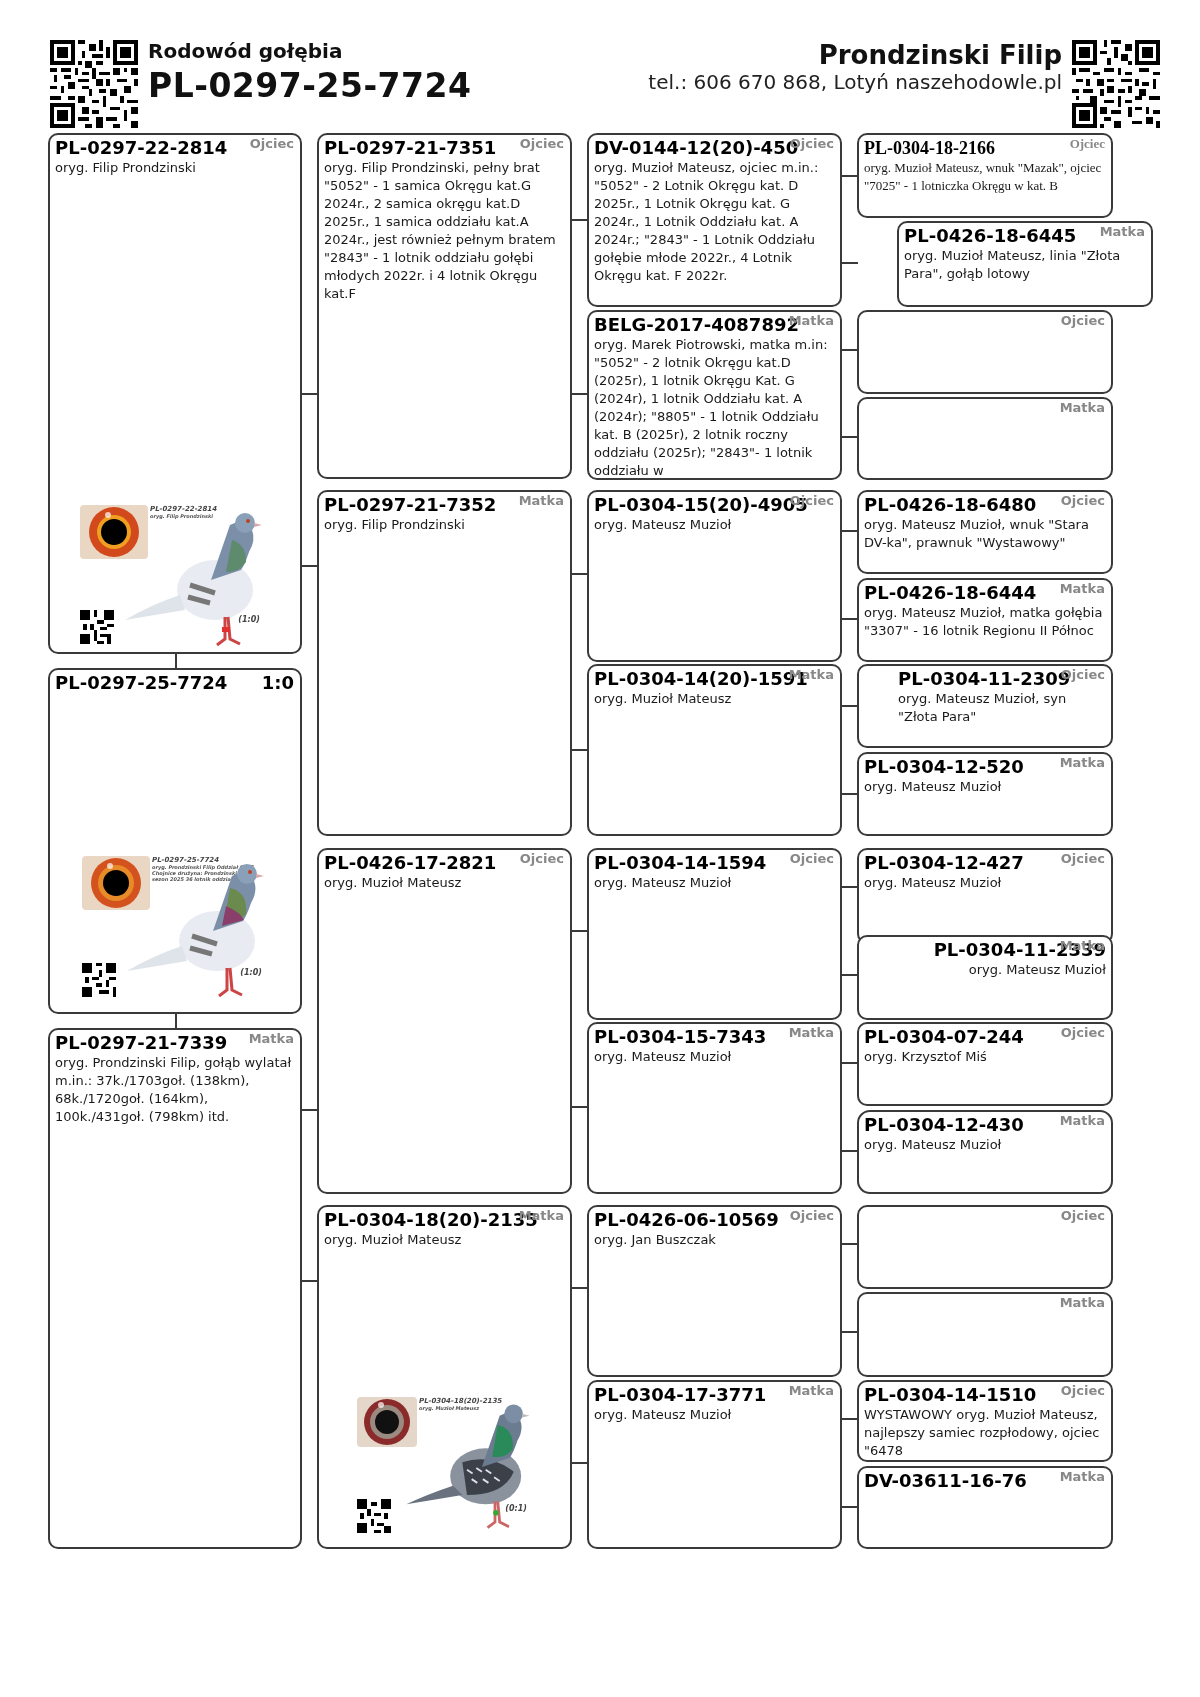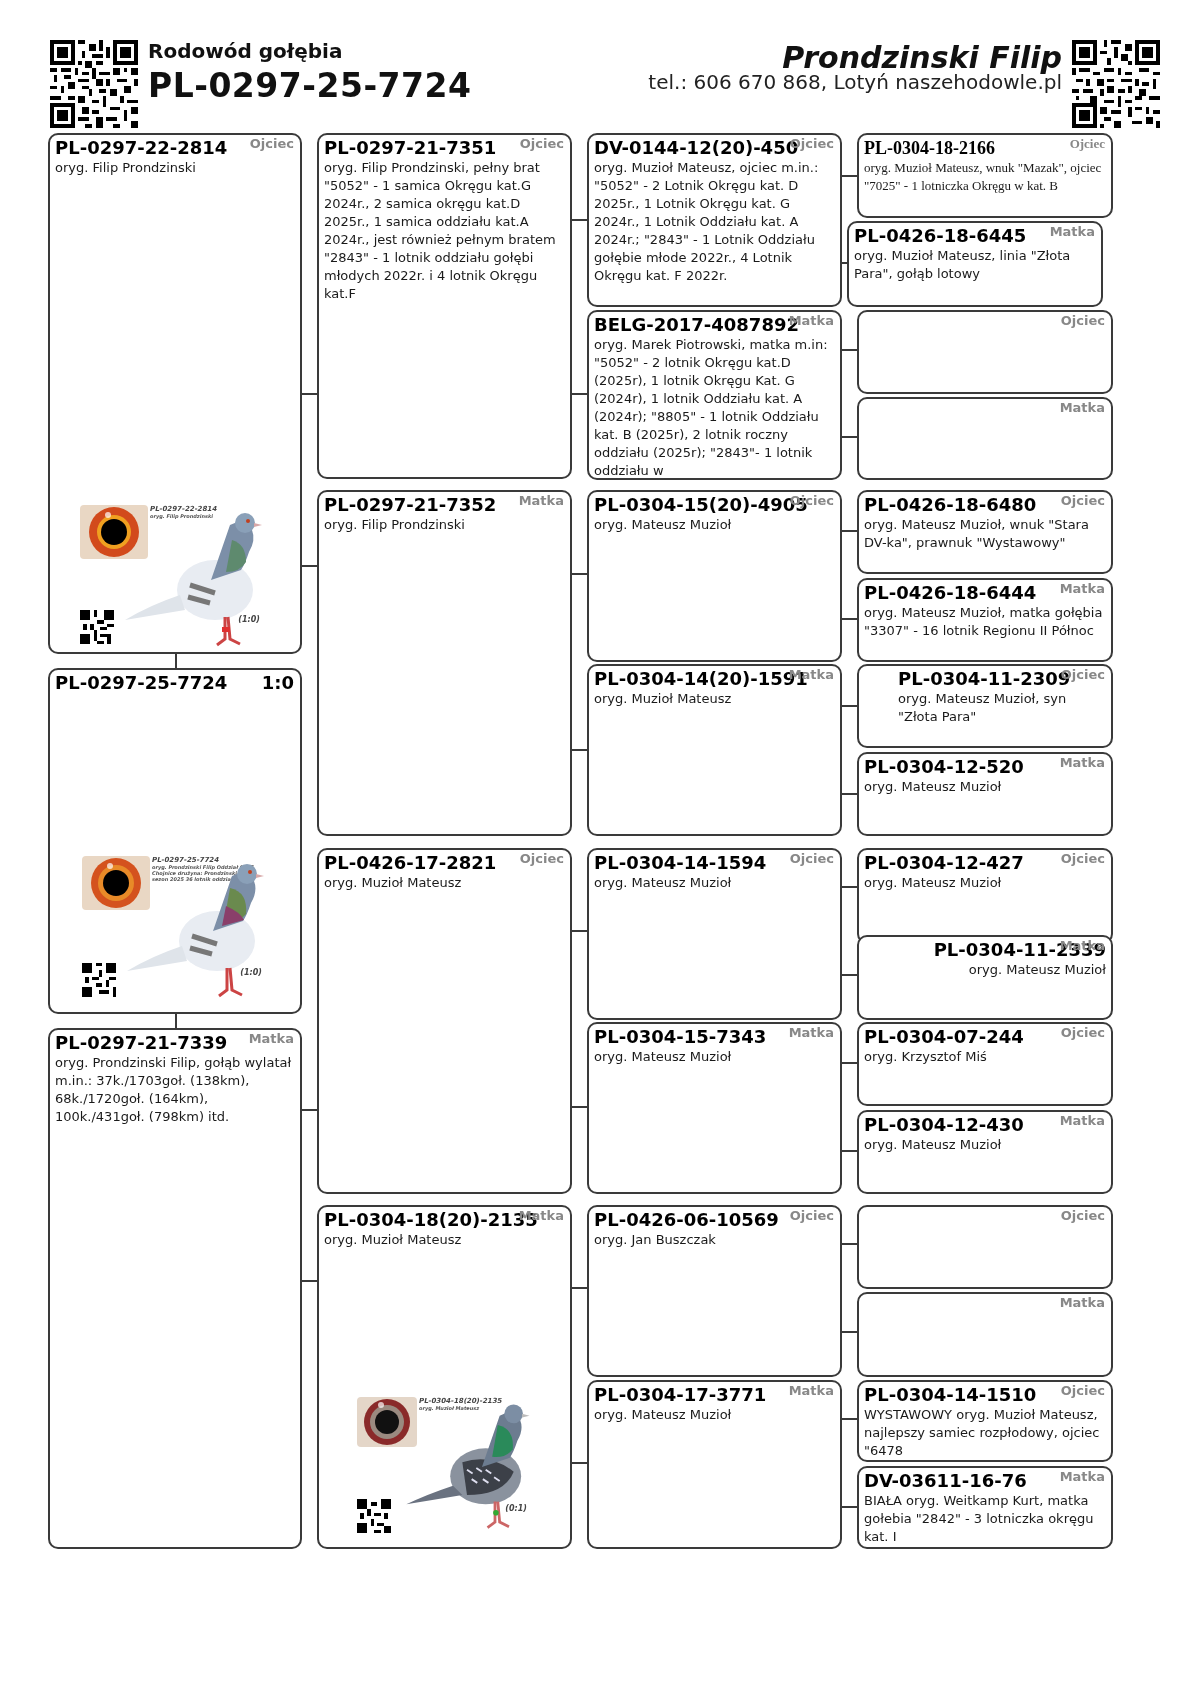--- a/index.html
+++ b/index.html
@@ -4,21 +4,21 @@
 <style>
   * { box-sizing: border-box; margin: 0; padding: 0; }
   html, body { width: 1200px; height: 1697px; background: #ffffff; }
   body { position: relative; font-family: "DejaVu Sans", sans-serif; color: #111; overflow: hidden; }
 
   .qr { position: absolute; width: 88px; height: 88px; background: #fff; }
   .qr svg { width: 100%; height: 100%; display: block; }
 
   .h-sub { position: absolute; left: 148px; top: 39px; font-size: 20px; font-weight: bold; }
   .h-ring { position: absolute; left: 148px; top: 66px; font-size: 33px; font-weight: bold; letter-spacing: 0.5px; }
-  .h-owner { position: absolute; right: 138px; top: 40px; font-size: 30px; font-weight: bold; text-align: right; font-style: italic; }
+  .h-owner { position: absolute; right: 138px; top: 40px; font-size: 26px; font-weight: bold; text-align: right; }
   .h-contact { position: absolute; right: 138px; top: 70px; font-size: 20px; text-align: right; color: #222; }
 
   .box {
     position: absolute;
     border: 2px solid #3a3a3a;
     border-radius: 10px;
     background: #fff;
     padding: 2px 5px 0 5px;
     overflow: hidden;
   }
@@ -274,21 +274,21 @@
   <div class="ring">PL-0304-17-3771</div>
   <div class="role">Matka</div>
   <div class="desc">oryg. Mateusz Muzioł</div>
 </div>
 
 <div class="box" style="left:857px;top:133px;width:256px;height:85px;font-family:Liberation Serif, serif;">
   <div class="ring">PL-0304-18-2166</div>
   <div class="role">Ojciec</div>
   <div class="desc">oryg. Muzioł Mateusz, wnuk "Mazak", ojciec "7025" - 1 lotniczka Okręgu w kat. B</div>
 </div>
-<div class="box" style="left:847px;top:221px;width:256px;height:86px;">
+<div class="box" style="left:897px;top:221px;width:256px;height:86px;">
   <div class="ring">PL-0426-18-6445</div>
   <div class="role">Matka</div>
   <div class="desc">oryg. Muzioł Mateusz, linia "Złota Para", gołąb lotowy</div>
 </div>
 <div class="box" style="left:857px;top:310px;width:256px;height:84px;">
   <div class="ring"></div>
   <div class="role">Ojciec</div>
   <div class="desc"></div>
 </div>
 <div class="box" style="left:857px;top:397px;width:256px;height:83px;">
@@ -324,21 +324,21 @@
 <div class="box" style="left:857px;top:935px;width:256px;height:85px;text-align:right;">
   <div class="ring">PL-0304-11-2339</div>
   <div class="role">Matka</div>
   <div class="desc">oryg. Mateusz Muzioł</div>
 </div>
 <div class="box" style="left:857px;top:1022px;width:256px;height:84px;">
   <div class="ring">PL-0304-07-244</div>
   <div class="role">Ojciec</div>
   <div class="desc">oryg. Krzysztof Miś</div>
 </div>
-<div class="box" style="left:857px;top:1110px;width:256px;height:84px;">
+<div class="box" style="left:857px;top:1110px;width:256px;height:84px;border-radius:13px;">
   <div class="ring">PL-0304-12-430</div>
   <div class="role">Matka</div>
   <div class="desc">oryg. Mateusz Muzioł</div>
 </div>
 <div class="box" style="left:857px;top:1205px;width:256px;height:84px;">
   <div class="ring"></div>
   <div class="role">Ojciec</div>
   <div class="desc"></div>
 </div>
 <div class="box" style="left:857px;top:1292px;width:256px;height:85px;">
@@ -347,14 +347,13 @@
   <div class="desc"></div>
 </div>
 <div class="box" style="left:857px;top:1380px;width:256px;height:82px;">
   <div class="ring">PL-0304-14-1510</div>
   <div class="role">Ojciec</div>
   <div class="desc">WYSTAWOWY oryg. Muzioł Mateusz, najlepszy samiec rozpłodowy, ojciec "6478</div>
 </div>
 <div class="box" style="left:857px;top:1466px;width:256px;height:83px;">
   <div class="ring">DV-03611-16-76</div>
   <div class="role">Matka</div>
-  <div class="desc">BIAŁA oryg. Weitkamp Kurt, matka gołebia "2842" - 3 lotniczka okręgu kat. I</div>
 </div>
 
 </body></html>

